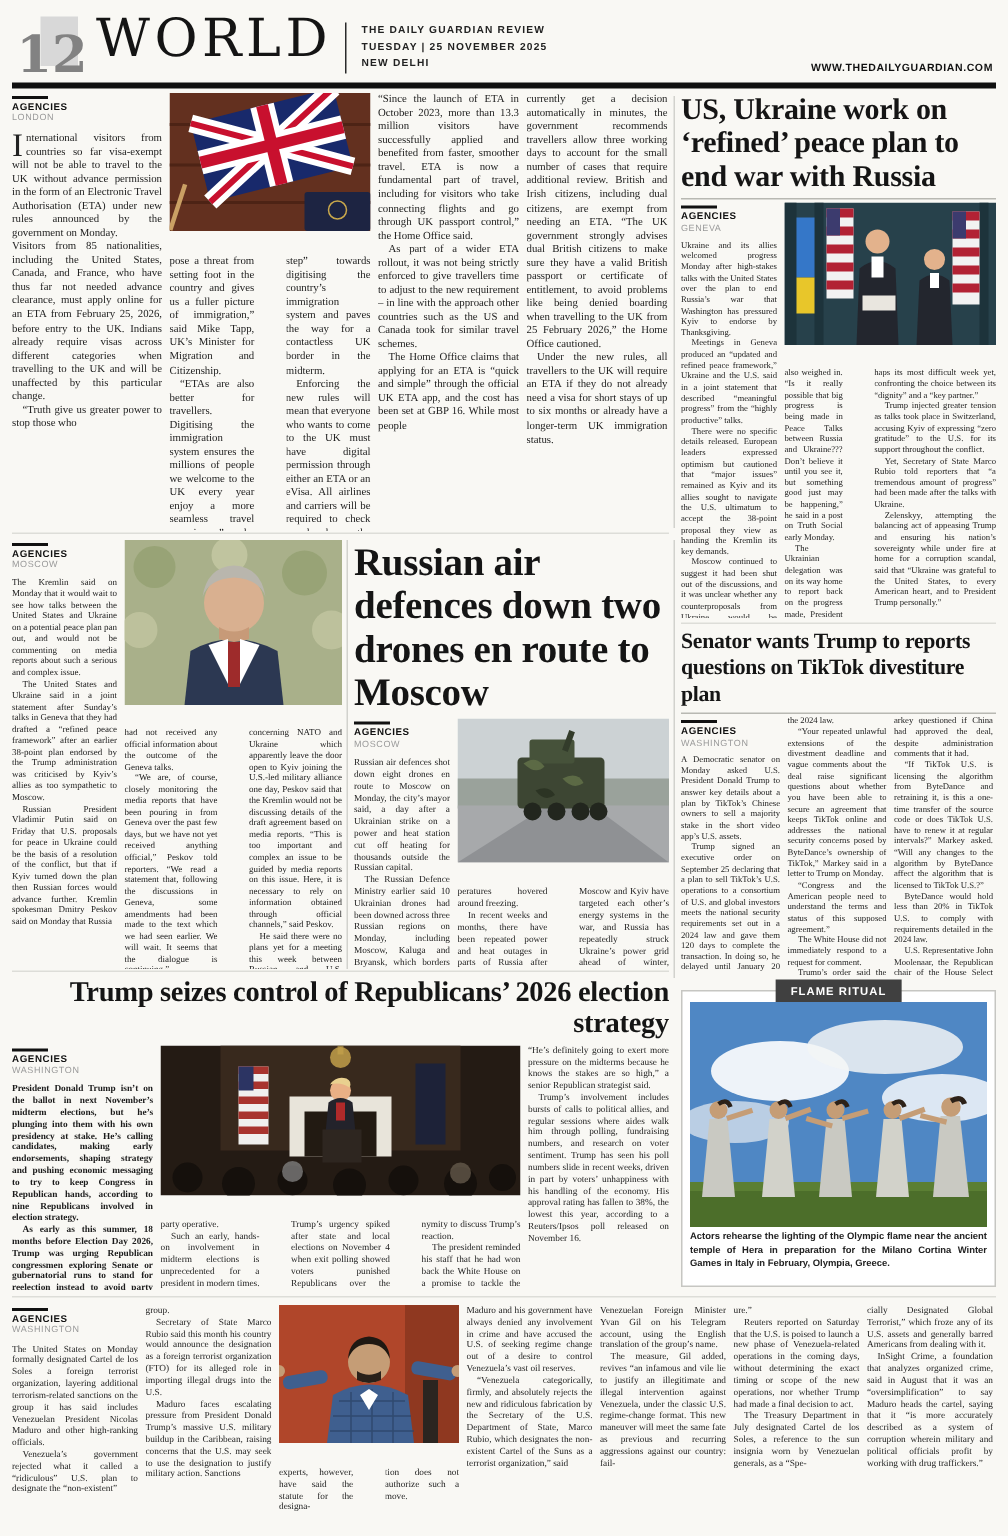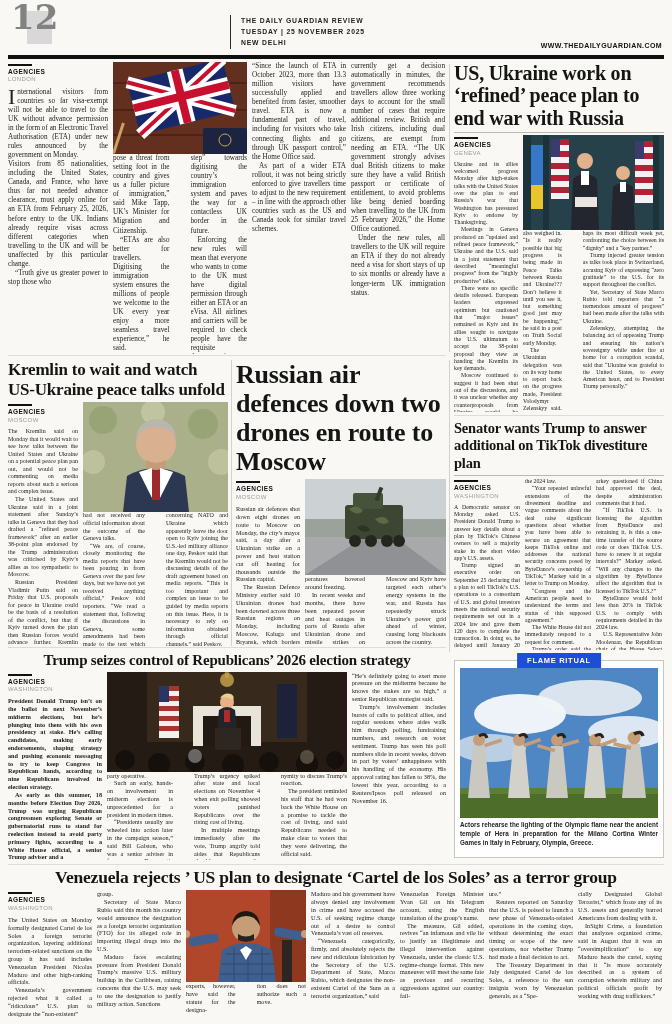--- a/index.html
+++ b/index.html
@@ -1,75 +1,76 @@
 <!DOCTYPE html>
 <html><head>
 <meta charset="utf-8">
 <style>
   *{margin:0;padding:0;box-sizing:border-box}
   html,body{width:672px;height:1024px}
   body{background:#f9f8f4;font-family:"Liberation Serif","DejaVu Serif",serif;color:#1a1a1a;position:relative;overflow:hidden}
   .abs{position:absolute}
   
   .pn-box{position:absolute;left:27px;top:11px;width:25px;height:33px;background:#d8d8d8}
-  .pn{position:absolute;left:11px;top:0;font:700 34px/1 "DejaVu Serif",serif;color:#828282}
+  .pn{position:absolute;left:11px;top:20px;font:700 34px/1 "DejaVu Serif",serif;color:#828282}
   .world{position:absolute;left:64px;top:9px;font:400 35px/1 "DejaVu Serif",serif;letter-spacing:3px;color:#141414}
   .pub{position:absolute;left:230px;top:15px;border-left:1.5px solid #2a2a2a;padding-left:10px}
   .pub div{font:700 6.8px/1.65 "Liberation Sans",sans-serif;letter-spacing:.8px;color:#222}
   .web{position:absolute;right:10px;top:42px;font:700 7px "Liberation Sans",sans-serif;letter-spacing:.4px;color:#111}
   .blackbar{position:absolute;left:8px;right:8px;top:55px;height:3.5px;background:#101010}
   
   .vr{position:absolute;width:1px;background:#d2d2cd}
   .hr{position:absolute;height:1px;background:#ddddd8}
   
   .article{overflow:hidden}
   .body-row{display:flex;gap:5px}
   .col{overflow:hidden}
   .para{margin:0;text-align:justify;line-height:1.26;color:#222}
   .para + .para{text-indent:7px}
   .byline{margin:2px 0 4px}
   .brule{width:24px;height:2px;background:#111;margin-bottom:2px}
   .agency{font:700 6.5px/1.3 "Liberation Sans",sans-serif;letter-spacing:.4px;color:#111}
   .bcity{font:400 6px/1.2 "Liberation Sans",sans-serif;color:#9a9a9a;letter-spacing:.4px}
   .photo{display:block;width:100%}
-  .minirow{display:flex;gap:21px;margin-top:0}
+  .minirow{display:flex;gap:21px;margin-top:16px}
   .headrule{height:1px;background:#b8b8b2;margin:3px 0 2px}
   
   .hl{font-family:"Liberation Serif",serif;font-weight:700;color:#151515;margin:0 0 3px;letter-spacing:-.2px}
   .hl-uk{height:58px;overflow:visible;margin-bottom:6px}
   .hl-uk .cond{display:inline-block;width:500px;transform:scaleX(.875);transform-origin:0 0;
     font-family:"Liberation Sans",sans-serif;font-weight:700;font-size:26.5px;line-height:1.05;letter-spacing:-.5px;color:#111}
   .hl-us{font-size:20px;line-height:1.12}
   .hl-kremlin{font-size:17px;line-height:1.16}
   .hl-drones{font-size:26px;line-height:1.12}
   .hl-tiktok{font-size:14.5px;line-height:1.2}
-  .hl-trump{font-size:15px;line-height:1.1;text-align:center}
+  .hl-trump{font-size:19px;line-height:1.1;text-align:right}
   .hl-ven{font-size:17.5px;line-height:1.1;text-align:center}
   .dropcap{float:left;font-size:22px;line-height:18px;padding-right:2px;font-weight:400}
   .bold-col .para{font-weight:700;color:#1b1b1b}
   
   .fs-uk{font-size:7.2px}
   .fs-us{font-size:5.8px}
   .fs-kr{font-size:6px}
   .fs-dr{font-size:6.2px}
   .fs-tk{font-size:5.8px}
   .fs-tr{font-size:6.2px}
   .fs-ve{font-size:6.2px}
   
   .flamebox{border:1px solid #c6c6c2;background:#fff;padding:7px 5px 4px;position:relative}
-  .badge{position:absolute;top:-8px;left:50%;transform:translateX(-50%);background:#1d4ed8;color:#fff;
+  .badge{position:absolute;top:-8px;left:50%;transform:translateX(-50%);background:#404040;color:#fff;
     font:700 7.5px "Liberation Sans",sans-serif;padding:3px 10px;letter-spacing:.7px;white-space:nowrap}
   .flamecap{font:700 6.3px/1.4 "Liberation Sans",sans-serif;color:#222;margin-top:3px;text-align:justify}
 </style>
 </head>
 <body>
 
 <header class="abs" style="left:0;top:0;width:672px;height:58px">
   <span class="pn-box"></span>
   <span class="pn">12</span>
+  <span class="world">WORLD</span>
   <div class="pub">
     <div>THE DAILY GUARDIAN REVIEW</div>
     <div>TUESDAY | 25 NOVEMBER 2025</div>
     <div>NEW DELHI</div>
   </div>
   <div class="web">WWW.THEDAILYGUARDIAN.COM</div>
 </header>
 <div class="blackbar"></div>
 
 <div class="vr" style="left:449px;top:64px;height:288px"></div>
@@ -112,28 +113,29 @@
         <rect x="4" y="60" width="3" height="32" fill="#caa064" transform="rotate(18 5 76)"></rect>
         <rect x="90" y="66" width="44" height="26" rx="2" fill="#1d2442"></rect>
         <circle cx="112" cy="78" r="6" fill="none" stroke="#c9a84c" stroke-width="1"></circle>
       </svg>
       <div class="minirow">
         <div class="col fs-uk" style="width:64px">
             <p class="para">pose a threat from setting foot in the country and gives us a fuller picture of immigration,” said Mike Tapp, UK’s Minister for Migration and Citizenship.</p>
             <p class="para">“ETAs are also better for travellers. Digitising the immigration system ensures the millions of people we welcome to the UK every year enjoy a more seamless travel experience,” he said.</p>
           </div>
         <div class="col fs-uk" style="width:64px">
-            <p class="para">step” towards digitising the country’s immigration system and paves the way for a contactless UK border in the future.</p>
+            <p class="para">step” towards digitising the country’s immigration system and paves the way for a contactless UK border in the midterm.</p>
             <p class="para">Enforcing the new rules will mean that everyone who wants to come to the UK must have digital permission through either an ETA or an eVisa. All airlines and carriers will be required to check people have the requisite documentation before they board.</p>
           </div>
       </div>
     </div>
     <div class="col fs-uk" style="width:94px">
         <p class="para">“Since the launch of ETA in October 2023, more than 13.3 million visitors have successfully applied and benefited from faster, smoother travel. ETA is now a fundamental part of travel, including for visitors who take connecting flights and go through UK passport control,” the Home Office said.</p>
         <p class="para">As part of a wider ETA rollout, it was not being strictly enforced to give travellers time to adjust to the new requirement – in line with the approach other countries such as the US and Canada took for similar travel schemes.</p>
+        <p class="para">The Home Office claims that applying for an ETA is “quick and simple” through the official UK ETA app, and the cost has been set at GBP 16. While most people</p>
       </div>
     <div class="col fs-uk" style="width:94px">
         <p class="para">currently get a decision automatically in minutes, the government recommends travellers allow three working days to account for the small number of cases that require additional review. British and Irish citizens, including dual citizens, are exempt from needing an ETA. “The UK government strongly advises dual British citizens to make sure they have a valid British passport or certificate of entitlement, to avoid problems like being denied boarding when travelling to the UK from 25 February 2026,” the Home Office cautioned.</p>
         <p class="para">Under the new rules, all travellers to the UK will require an ETA if they do not already need a visa for short stays of up to six months or already have a longer-term UK immigration status.</p>
       </div>
   </div>
 </section>
 
 <section class="abs article" style="left:454px;top:62px;width:210px;height:350px">
   <h1 class="hl hl-us">US, Ukraine work on ‘refined’ peace plan to end war with Russia</h1>
@@ -202,21 +204,20 @@
             <p class="para">Trump injected greater tension as talks took place in Switzerland, accusing Kyiv of expressing “zero gratitude” to the U.S. for its support throughout the conflict.</p>
             <p class="para">Yet, Secretary of State Marco Rubio told reporters that “a tremendous amount of progress” had been made after the talks with Ukraine.</p>
             <p class="para">Zelenskyy, attempting the balancing act of appeasing Trump and ensuring his nation’s sovereignty while under fire at home for a corruption scandal, said that “Ukraine was grateful to the United States, to every American heart, and to President Trump personally.”</p>
           </div>
       </div>
     </div>
   </div>
 </section>
 
 <section class="abs article" style="left:8px;top:360px;width:220px;height:286px">
-  <h1 class="hl hl-kremlin">Kremlin to wait and watch US-Ukraine peace talks unfold</h1>
   <div class="body-row">
     <div class="col fs-kr" style="width:70px">
       <div class="byline">
         <div class="brule"></div>
         <div class="agency">AGENCIES</div>
         <div class="bcity">MOSCOW</div>
       </div>
       <div>
           <p class="para">The Kremlin said on Monday that it would wait to see how talks between the United States and Ukraine on a potential peace plan pan out, and would not be commenting on media reports about such a serious and complex issue.</p>
           <p class="para">The United States and Ukraine said in a joint statement after Sunday’s talks in Geneva that they had drafted a “refined peace framework” after an earlier 38-point plan endorsed by the Trump administration was criticised by Kyiv’s allies as too sympathetic to Moscow.</p>
@@ -295,21 +296,21 @@
           </div>
         <div class="col fs-dr" style="width:68px">
             <p class="para">Moscow and Kyiv have targeted each other’s energy systems in the war, and Russia has repeatedly struck Ukraine’s power grid ahead of winter, causing long blackouts across the country.</p>
           </div>
       </div>
     </div>
   </div>
 </section>
 
 <section class="abs article" style="left:454px;top:420px;width:210px;height:230px">
-  <h1 class="hl hl-tiktok">Senator wants Trump to answer additional on TikTok divestiture plan</h1>
+  <h1 class="hl hl-tiktok">Senator wants Trump to reports questions on TikTok divestiture plan</h1>
   <div class="headrule"></div>
   <div class="body-row">
     <div class="col fs-tk" style="width:66px">
       <div class="byline">
         <div class="brule"></div>
         <div class="agency">AGENCIES</div>
         <div class="bcity">WASHINGTON</div>
       </div>
       <div>
           <p class="para">A Democratic senator on Monday asked U.S. President Donald Trump to answer key details about a plan by TikTok’s Chinese owners to sell a majority stake in the short video app’s U.S. assets.</p>
@@ -447,21 +448,20 @@
           <circle cx="12" cy="70" r="6.5" fill="#c59d76"></circle>
           <path d="M12 66 q7 -4 9 2" stroke="#2c2118" stroke-width="3.5" fill="none"></path>
           <rect x="-8" y="74" width="18" height="3.5" fill="#c59d76" transform="rotate(14 -8 74)"></rect>
         </g>
     </g>
   </svg>
   <p class="flamecap">Actors rehearse the lighting of the Olympic flame near the ancient temple of Hera in preparation for the Milano Cortina Winter Games in Italy in February, Olympia, Greece.</p>
 </aside>
 
 <section class="abs article" style="left:8px;top:868px;width:656px;height:152px">
-  <h1 class="hl hl-ven">Venezuela rejects ’ US plan to designate ‘Cartel de los Soles’ as a terror group</h1>
   <div class="body-row" style="margin-top:2px">
     <div class="col fs-ve" style="width:84px">
       <div class="byline">
         <div class="brule"></div>
         <div class="agency">AGENCIES</div>
         <div class="bcity">WASHINGTON</div>
       </div>
       <div>
           <p class="para">The United States on Monday formally designated Cartel de los Soles a foreign terrorist organization, layering additional terrorism-related sanctions on the group it has said includes Venezuelan President Nicolas Maduro and other high-ranking officials.</p>
           <p class="para">Venezuela’s government rejected what it called a “ridiculous” U.S. plan to designate the “non-existent”</p>

